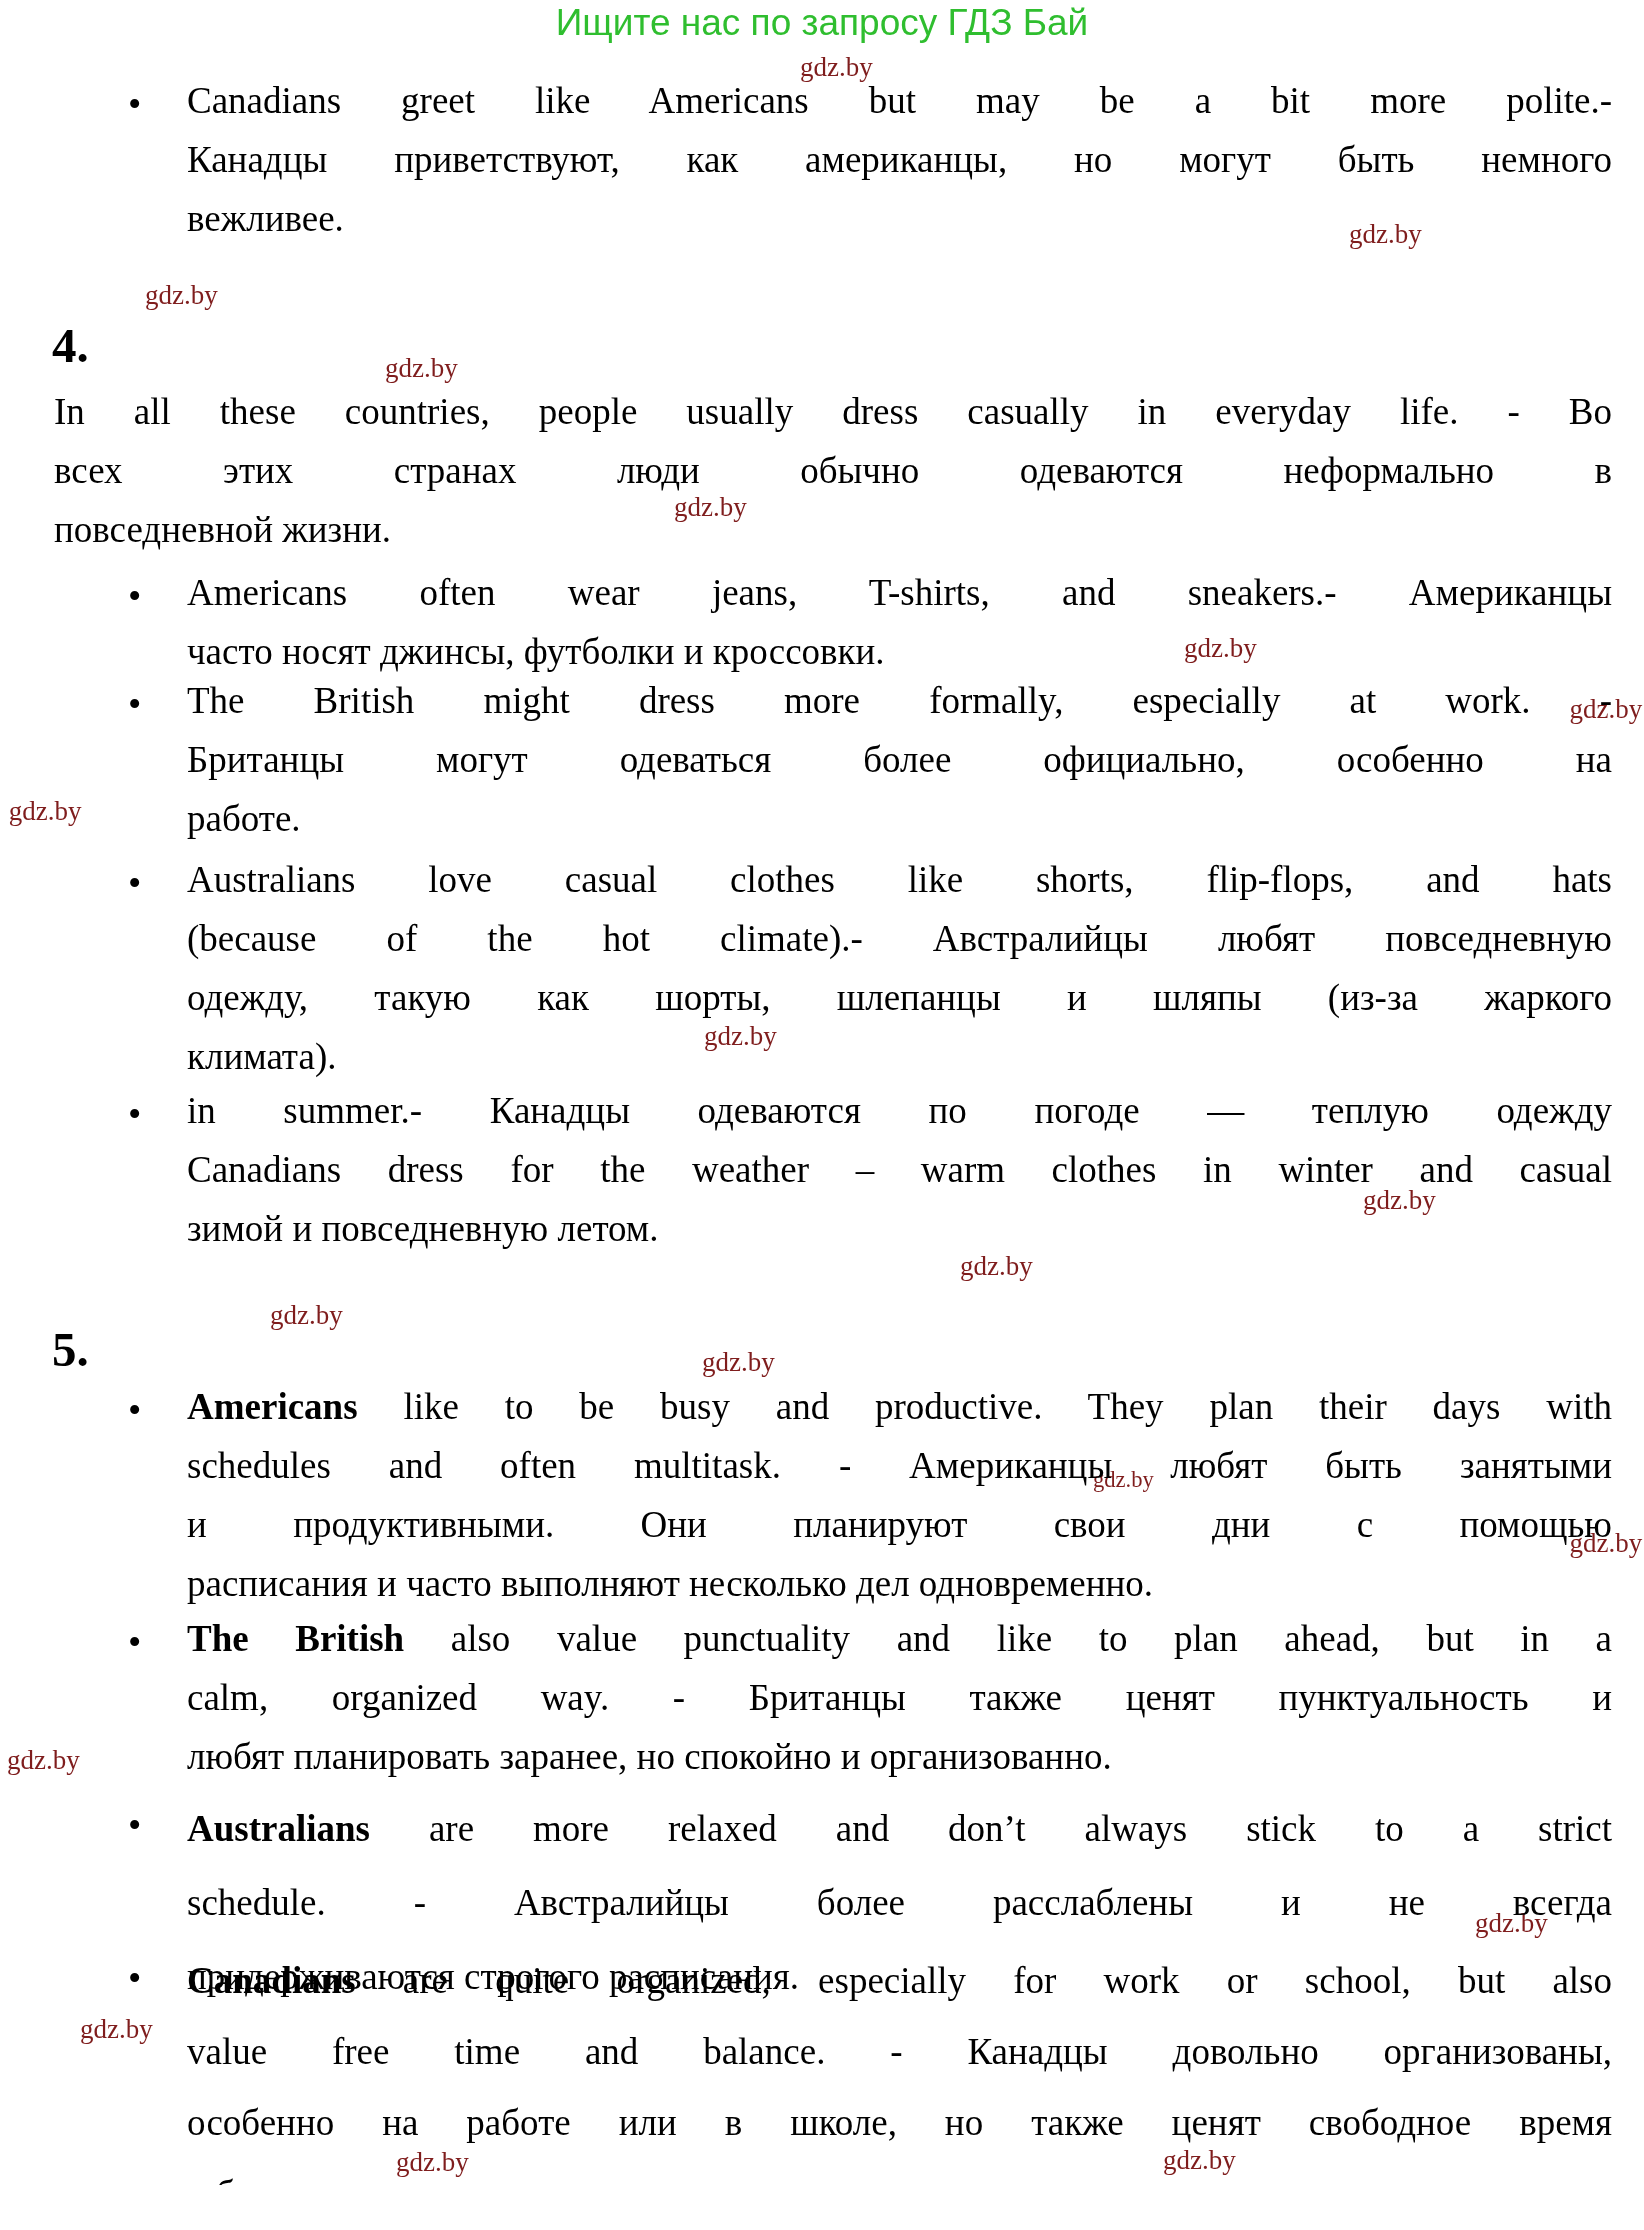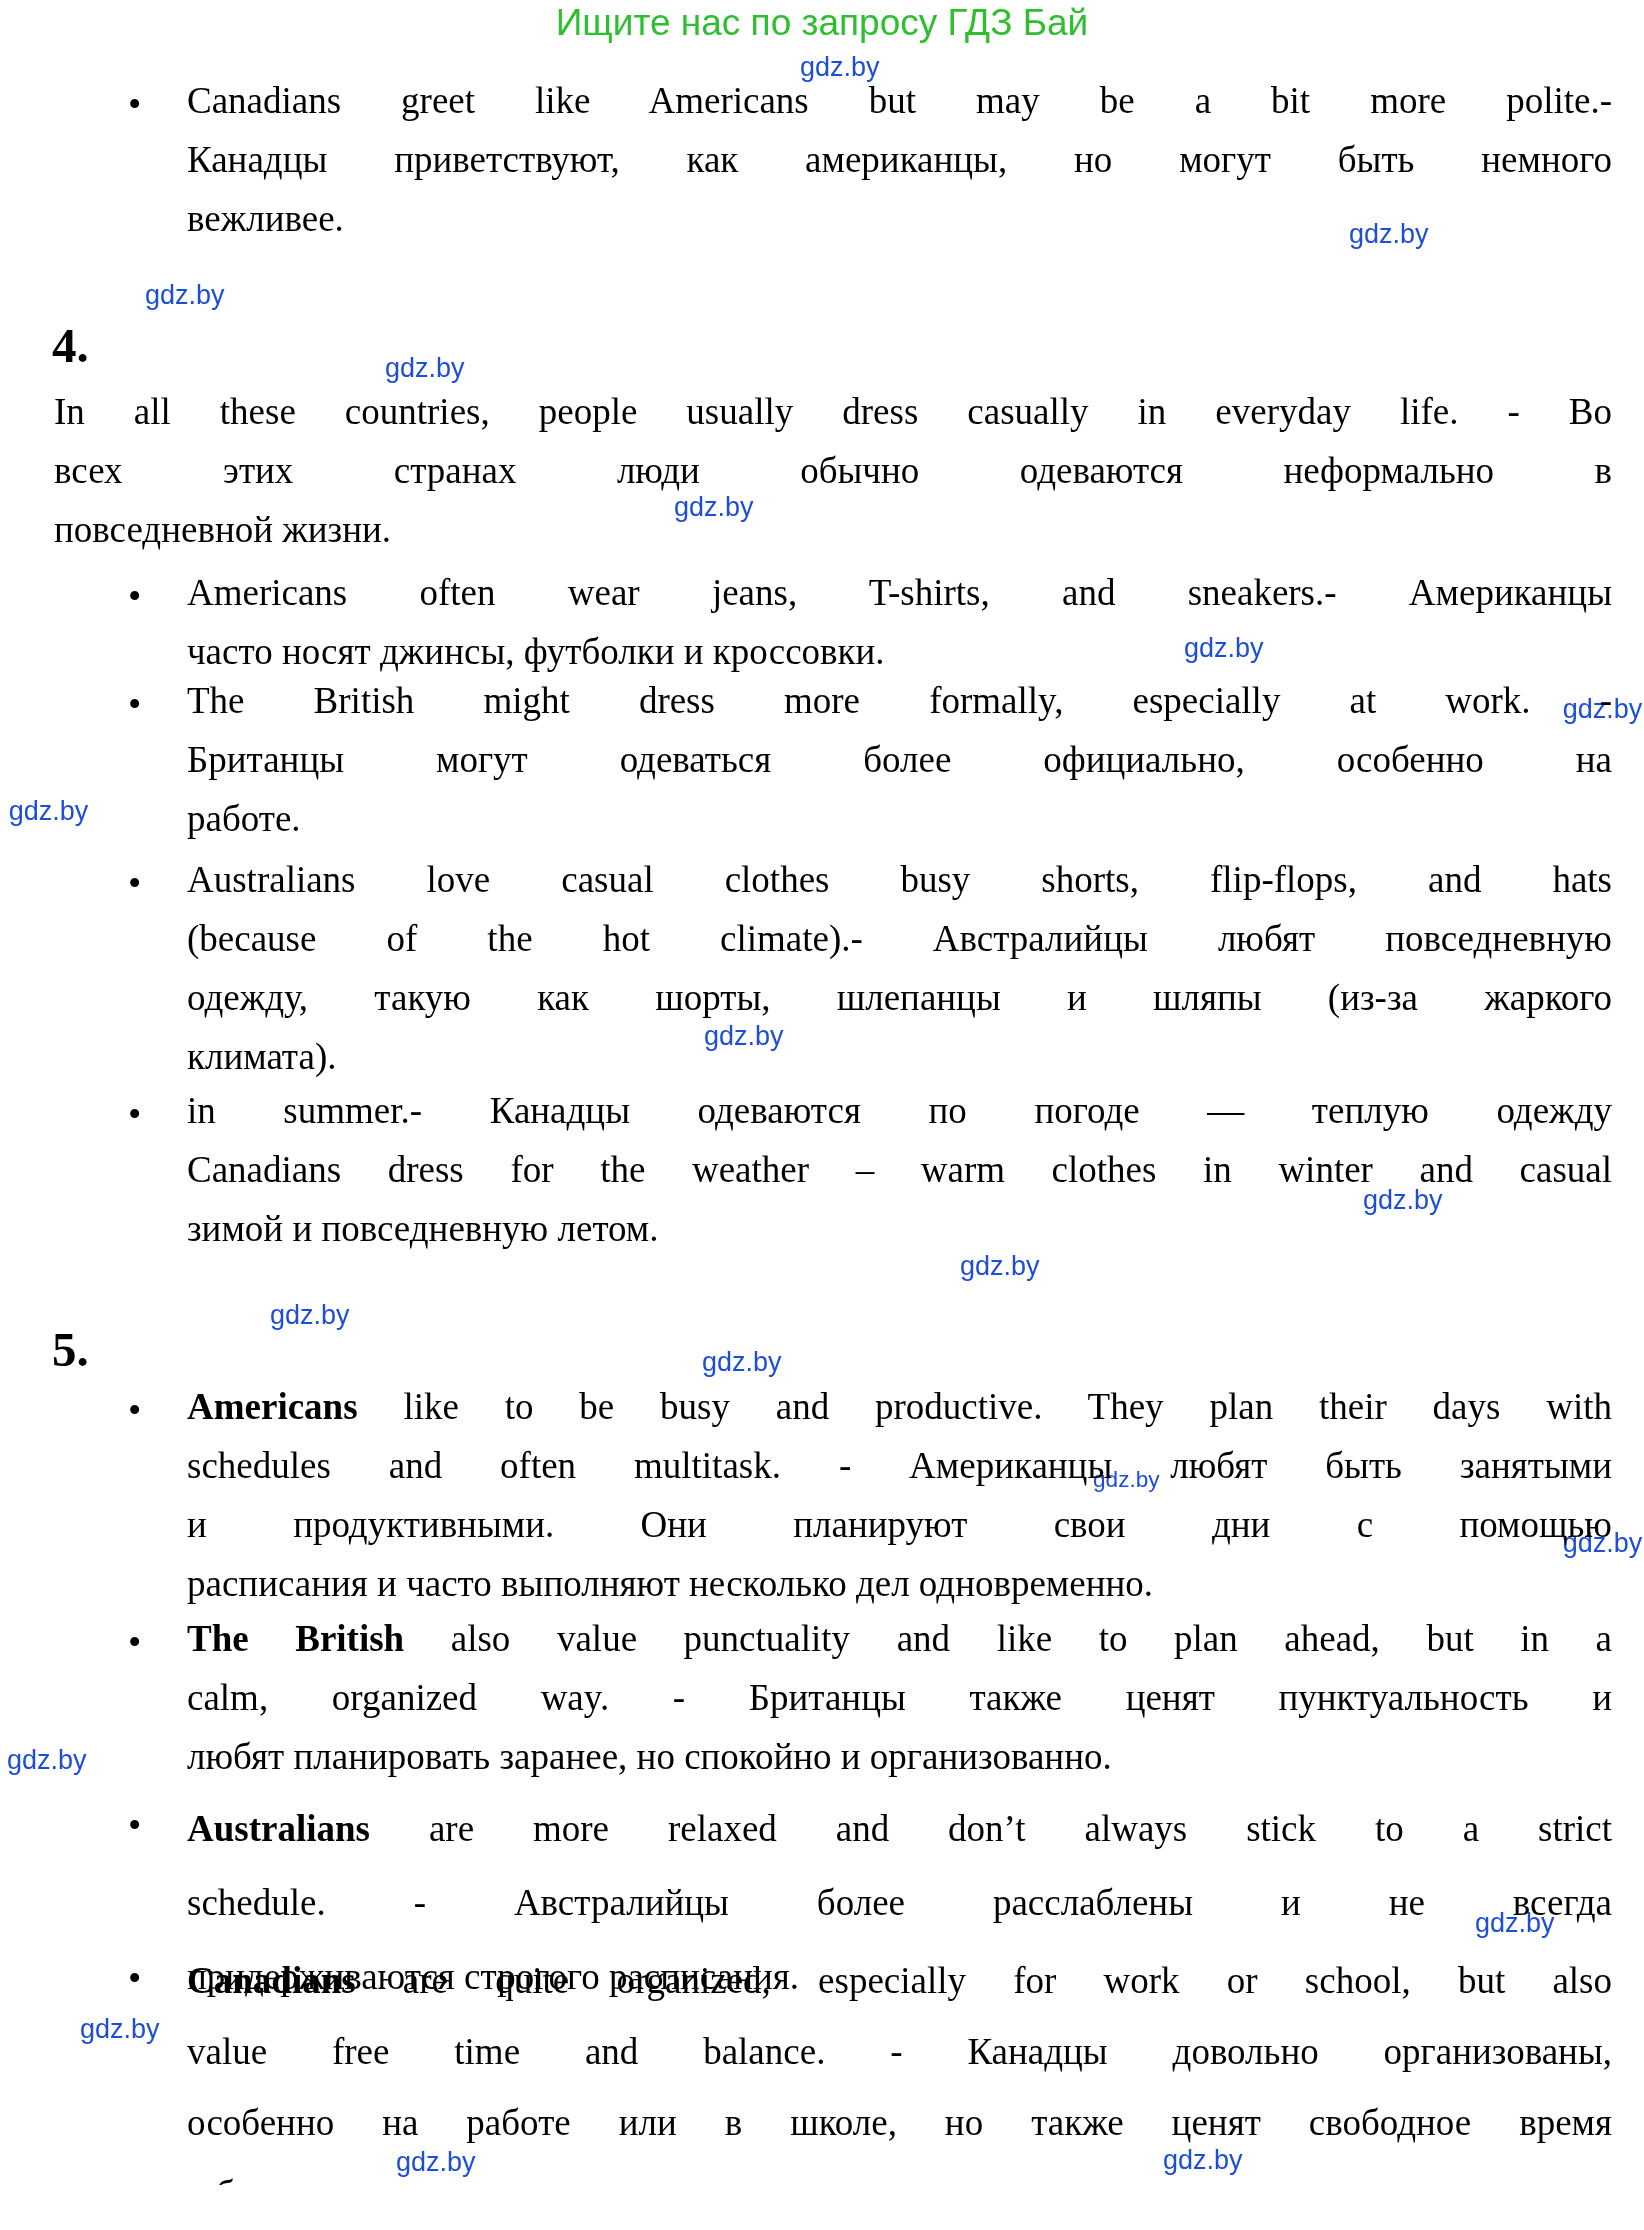--- a/index.html
+++ b/index.html
@@ -15,23 +15,23 @@
   .promo{
     position:absolute;
     top:1.7px; left:0; width:100%;
     text-align:center;
     font-family:"Liberation Sans", sans-serif;
     font-size:37px;
     color:#2fbe2f;
   }
   .wm{
     position:absolute;
-    font-family:Liberation Sans, sans-serif;
+    font-family:Liberation Serif, serif;
     font-size:27px;
-    color:#1d4ed8;
+    color:#7f1d1d;
     white-space:nowrap;
   }
   .wm.small{font-size:22.6px;}
   .secnum{
     position:absolute;
     left:52px;
     font-weight:bold;
     font-size:49px;
     line-height:52px;
   }
@@ -118,21 +118,21 @@
 
   <div class="block bullet" style="top:671px">
     <span class="dot">•</span>
     <div class="jline">The British might dress more formally, especially at work. -</div>
     <div class="jline">Британцы могут одеваться более официально, особенно на</div>
     <div class="jline end">работе.</div>
   </div>
 
   <div class="block bullet" style="top:850px">
     <span class="dot">•</span>
-    <div class="jline">Australians love casual clothes busy shorts, flip-flops, and hats</div>
+    <div class="jline">Australians love casual clothes like shorts, flip-flops, and hats</div>
     <div class="jline">(because of the hot climate).- Австралийцы любят повседневную</div>
     <div class="jline">одежду, такую как шорты, шлепанцы и шляпы (из-за жаркого</div>
     <div class="jline end">климата).</div>
   </div>
 
   <div class="block bullet" style="top:1081px">
     <span class="dot">•</span>
     <div class="jline">in summer.- Канадцы одеваются по погоде — теплую одежду</div>
     <div class="jline">Canadians dress for the weather – warm clothes in winter and casual</div>
     <div class="jline end">зимой и повседневную летом.</div>

